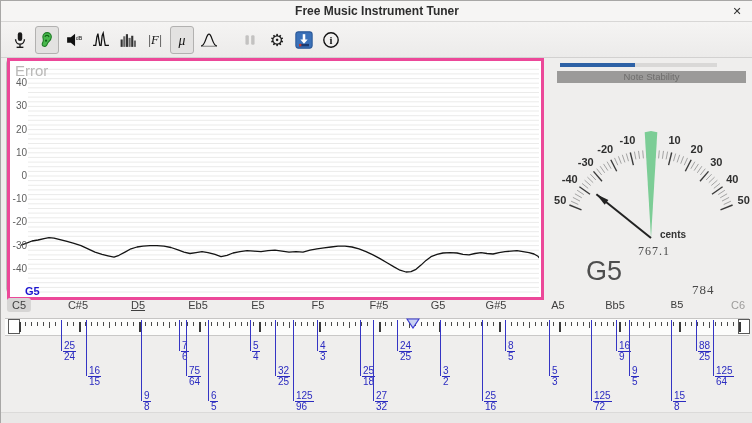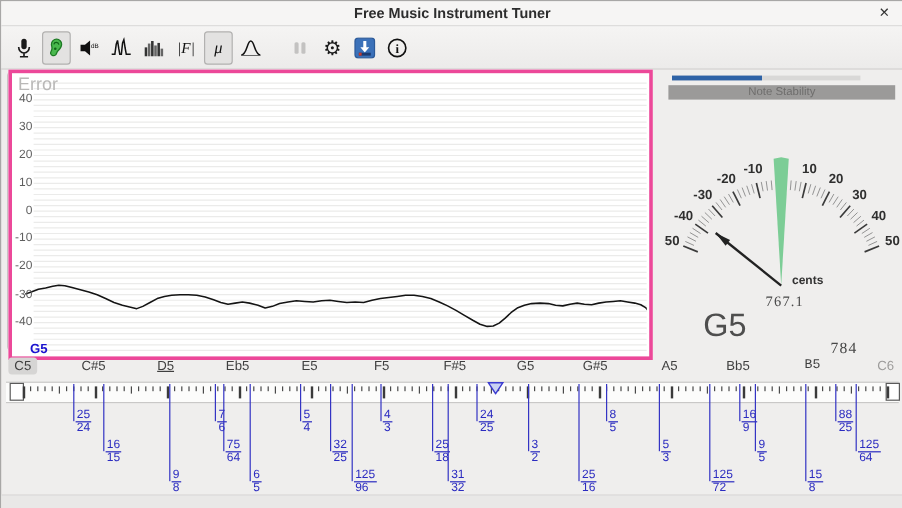--- a/index.html
+++ b/index.html
@@ -504,21 +504,21 @@
         <span class="fnum">4</span>
         <span class="fden">3</span>
       </div>
       <div class="ji-line" style="left: 359px; height: 56px;"></div>
       <div class="fraction" style="left: 361px; top: 365px;">
         <span class="fnum">25</span>
         <span class="fden">18</span>
       </div>
       <div class="ji-line" style="left: 372px; height: 81px;"></div>
       <div class="fraction" style="left: 374px; top: 390px;">
-        <span class="fnum">31</span>
+        <span class="fnum">27</span>
         <span class="fden">32</span>
       </div>
       <div class="ji-line" style="left: 396px; height: 31px;"></div>
       <div class="fraction" style="left: 398px; top: 340px;">
         <span class="fnum">24</span>
         <span class="fden">25</span>
       </div>
       <div class="ji-line" style="left: 439px; height: 56px;"></div>
       <div class="fraction" style="left: 441px; top: 365px;">
         <span class="fnum">3</span>

